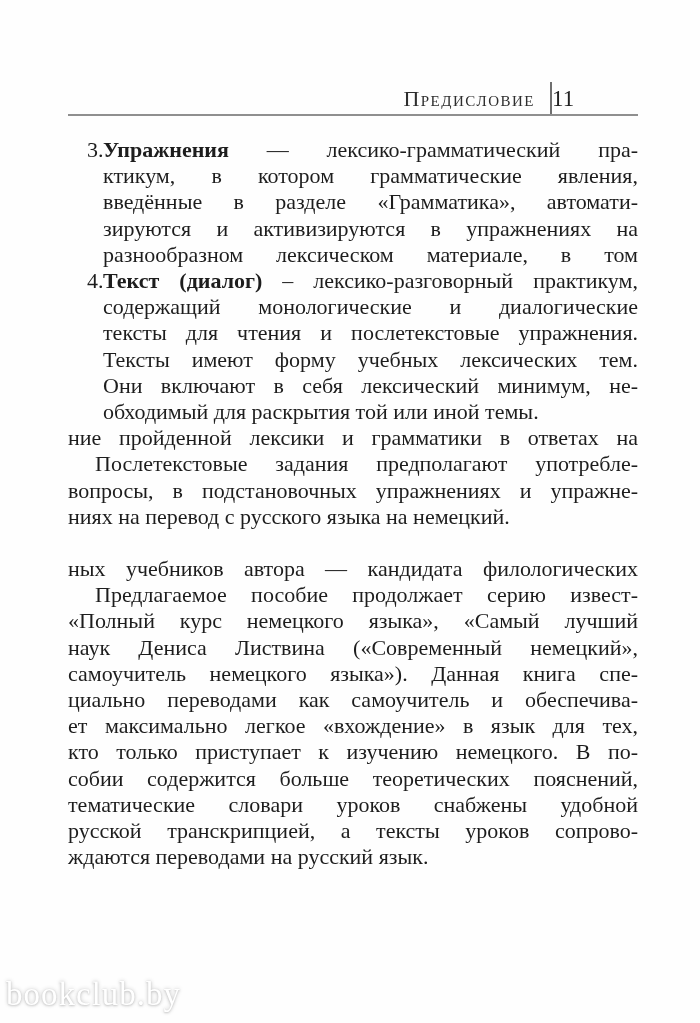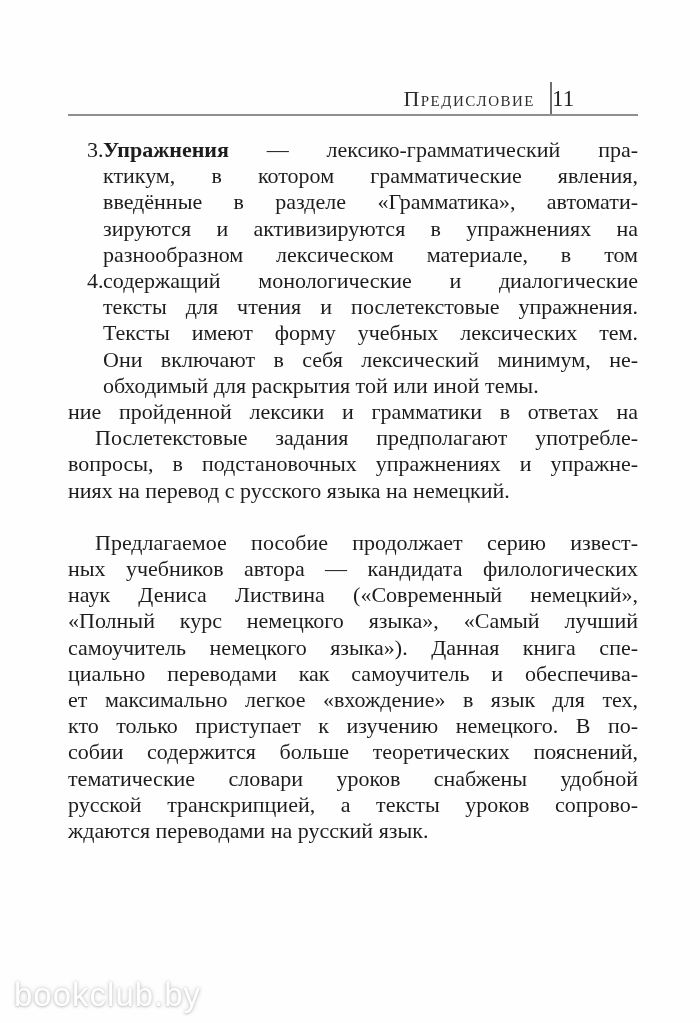--- a/index.html
+++ b/index.html
@@ -69,23 +69,23 @@
     position: absolute;
     left: 19px;
     top: 0;
   }
   .term { font-weight: bold; }
   .para { margin-top: 0; }
   .para.gap-before { margin-top: 26px; }
   
   .watermark {
     position: absolute;
-    left: 14px;
+    left: 6px;
     top: 976px;
-    font-family: Liberation Sans, sans-serif;
+    font-family: Liberation Serif, serif;
     font-size: 33px;
     letter-spacing: 1px;
     color: #ffffff;
     text-shadow: 0 0 4px #c4c4c4, 0 1px 2px #cfcfcf, 0 0 1px #dddddd;
   }
 </style>
 </head>
 <body>
 
 <div class="page">
@@ -106,41 +106,42 @@
         <div>
             <div class="line justify">ктикум, в котором грамматические явления,</div>
             <div class="line justify">введённые в разделе «Грамматика», автомати-</div>
             <div class="line justify">зируются и активизируются в упражнениях на</div>
             <div class="line justify">разнообразном лексическом материале, в том</div>
           </div>
       </div>
 
       <div class="list-item">
         <span class="num">4.</span>
+        <div class="line justify"><span class="term">Текст (диалог)</span><span> – лексико-разговорный практикум,</span></div>
         <div>
             <div class="line justify">содержащий монологические и диалогические</div>
             <div class="line justify">тексты для чтения и послетекстовые упражнения.</div>
             <div class="line justify">Тексты имеют форму учебных лексических тем.</div>
             <div class="line justify">Они включают в себя лексический минимум, не-</div>
             <div class="line">обходимый для раскрытия той или иной темы.</div>
           </div>
       </div>
 
       <div class="para">
           <div class="line justify">ние пройденной лексики и грамматики в ответах на</div>
           <div class="line justify indent">Послетекстовые задания предполагают употребле-</div>
           <div class="line justify">вопросы, в подстановочных упражнениях и упражне-</div>
           <div class="line">ниях на перевод с русского языка на немецкий.</div>
         </div>
 
       <div class="para gap-before">
+          <div class="line justify">ных учебников автора — кандидата филологических</div>
           <div class="line justify indent">Предлагаемое пособие продолжает серию извест-</div>
-          <div class="line justify">ных учебников автора — кандидата филологических</div>
+          <div class="line justify">«Полный курс немецкого языка», «Самый лучший</div>
           <div class="line justify">наук Дениса Листвина («Современный немецкий»,</div>
-          <div class="line justify">«Полный курс немецкого языка», «Самый лучший</div>
           <div class="line justify">самоучитель немецкого языка»). Данная книга спе-</div>
           <div class="line justify">циально переводами как самоучитель и обеспечива-</div>
           <div class="line justify">ет максимально легкое «вхождение» в язык для тех,</div>
           <div class="line justify">кто только приступает к изучению немецкого. В по-</div>
           <div class="line justify">собии содержится больше теоретических пояснений,</div>
           <div class="line justify">тематические словари уроков снабжены удобной</div>
           <div class="line justify">русской транскрипцией, а тексты уроков сопрово-</div>
           <div class="line">ждаются переводами на русский язык.</div>
         </div>
 

